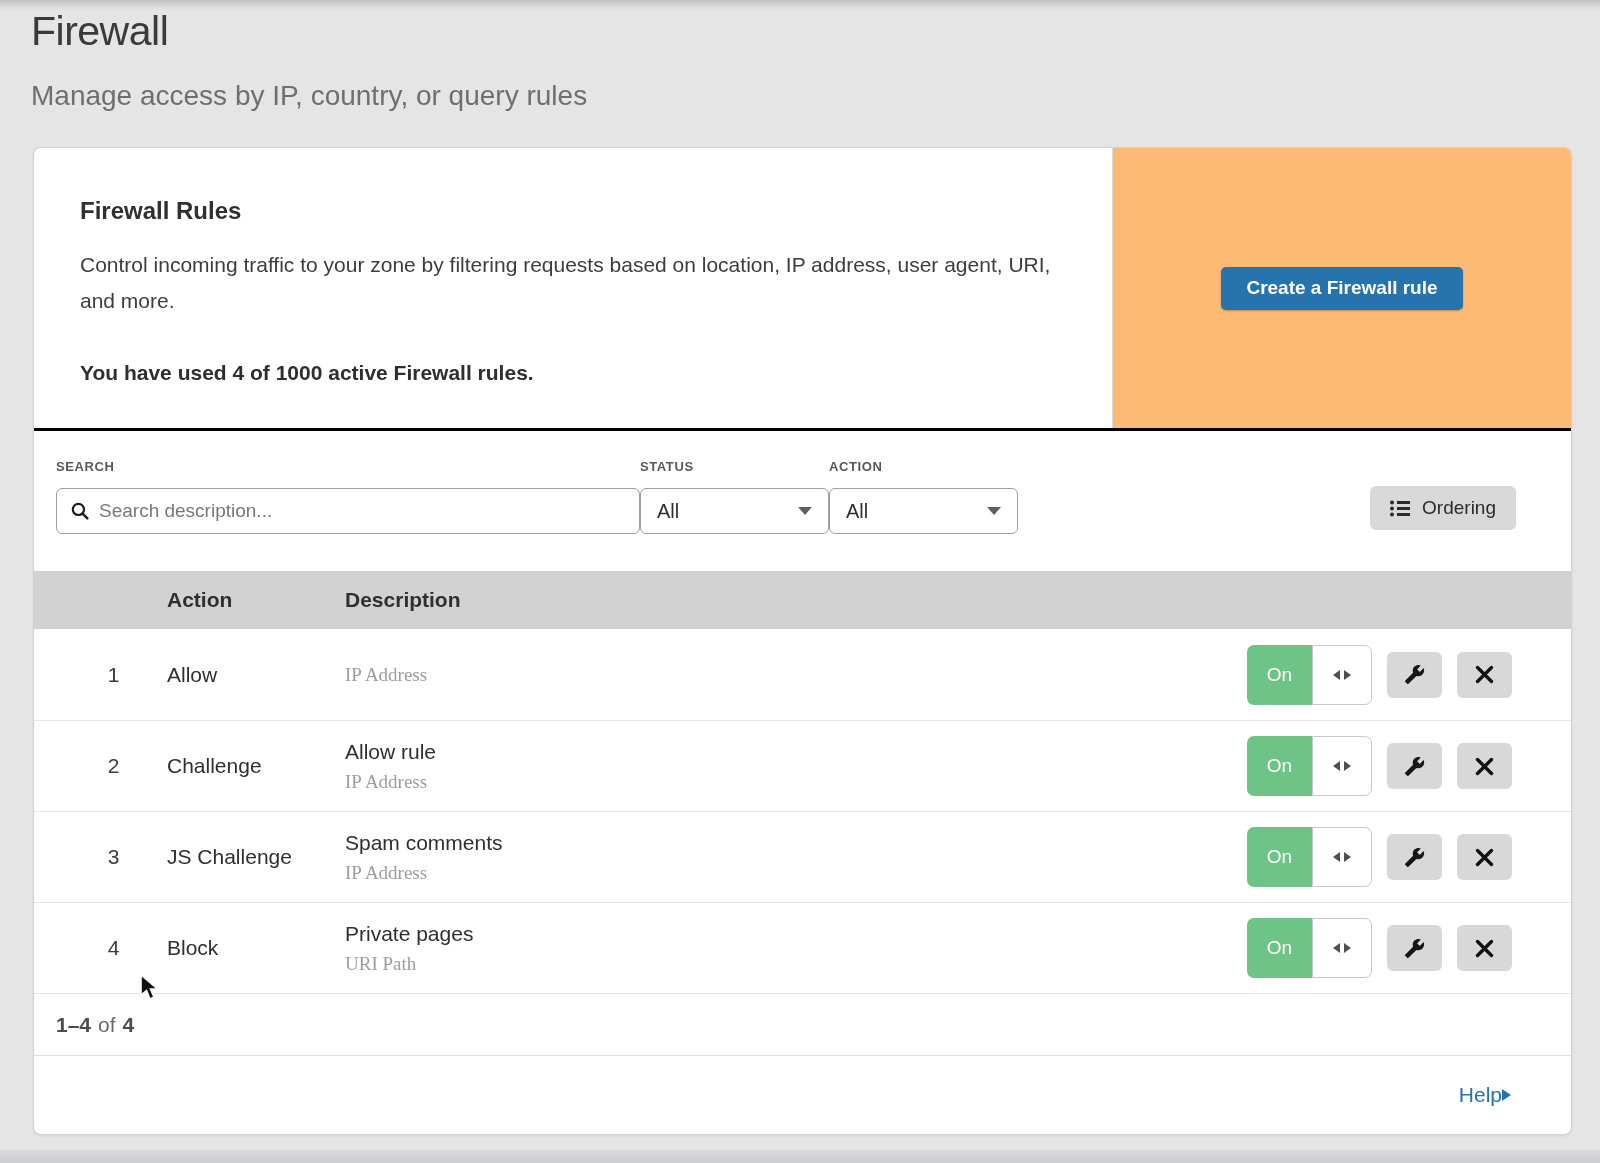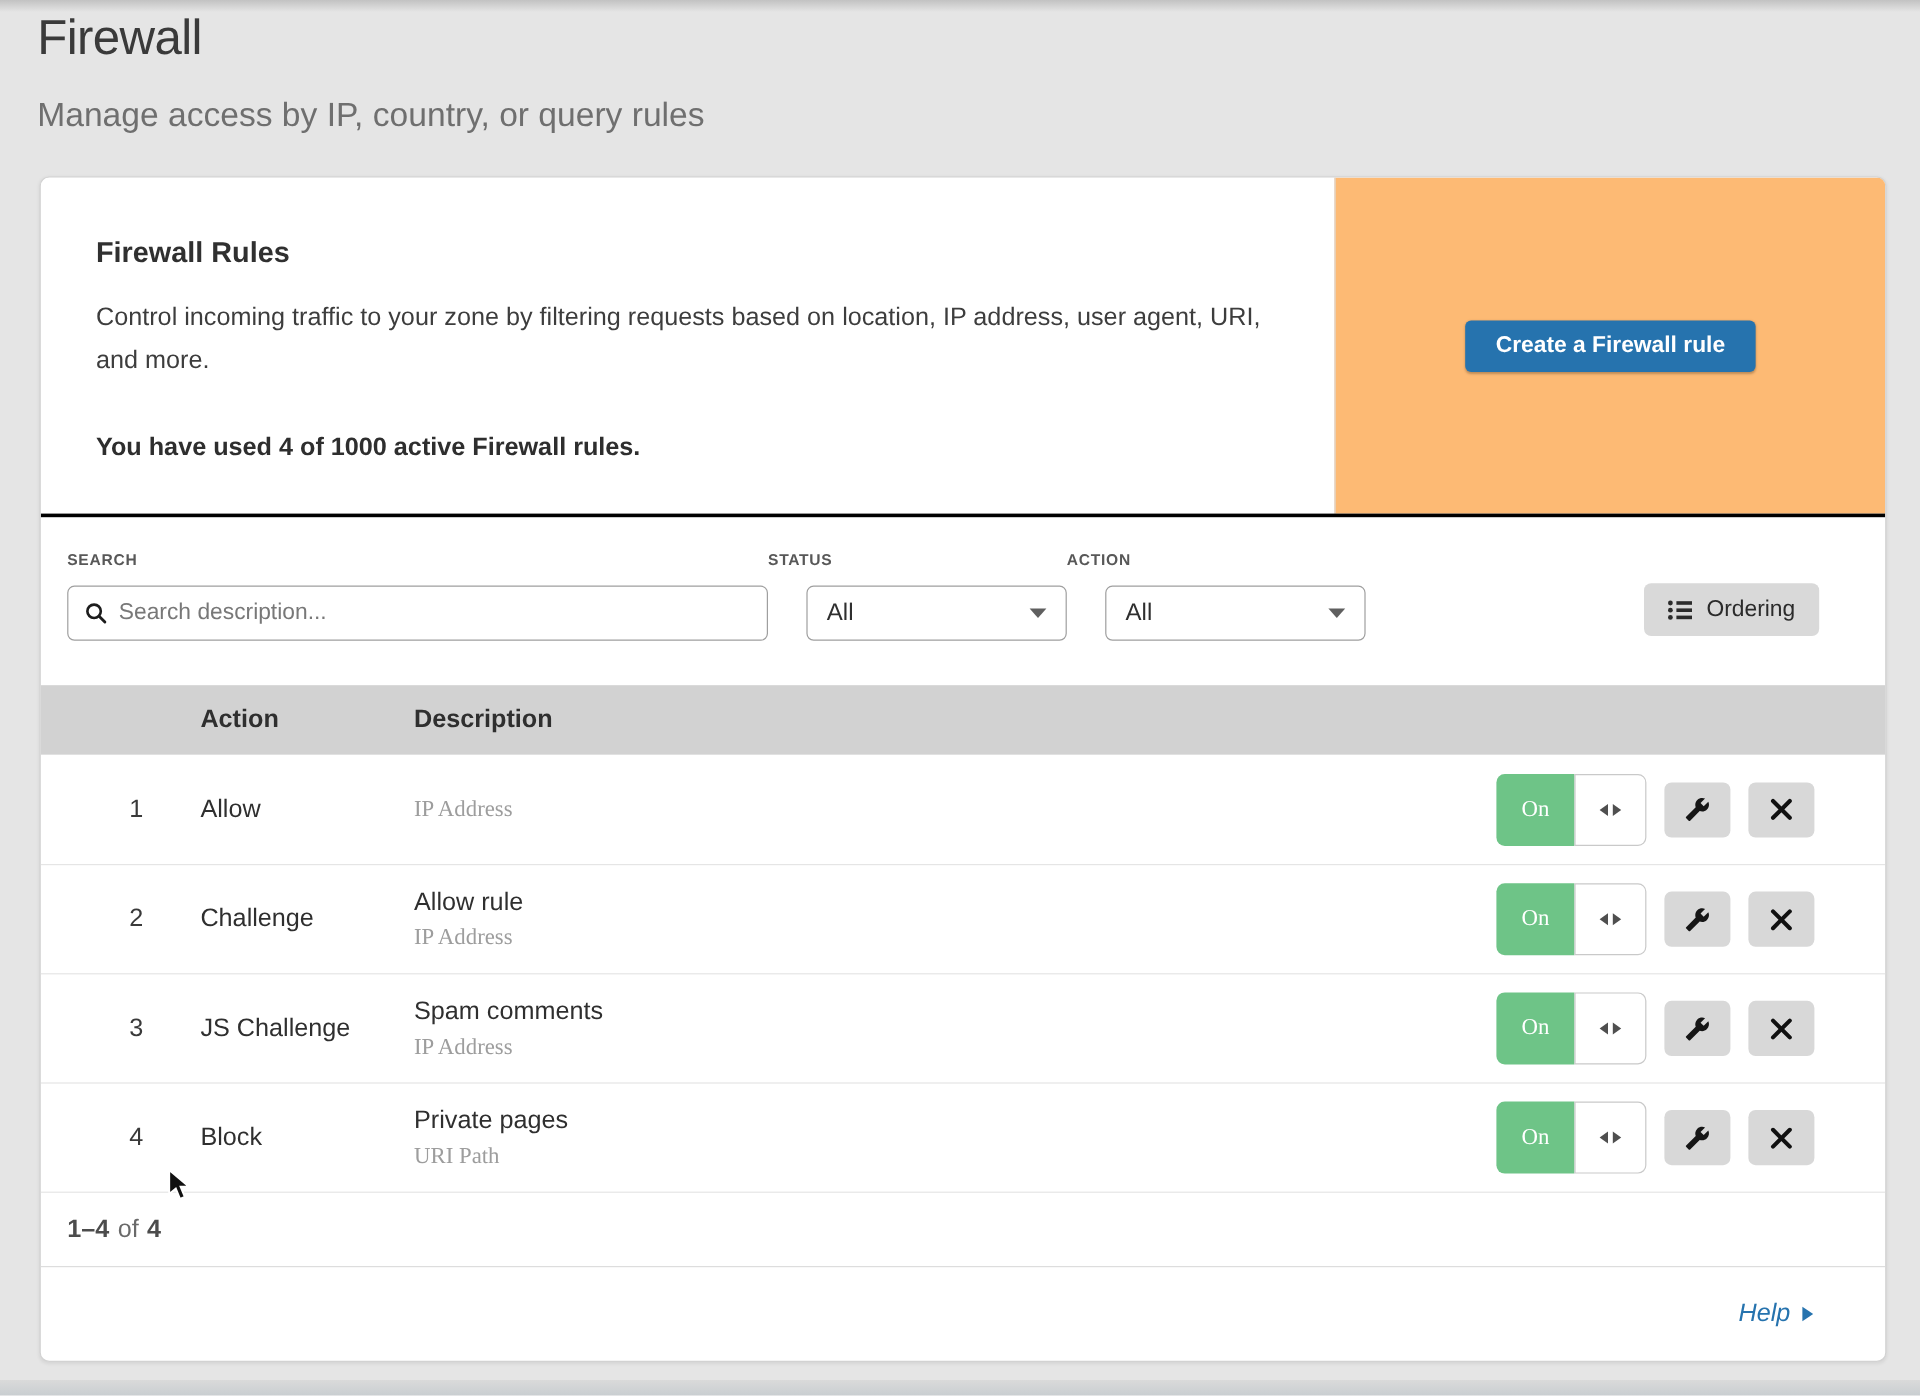--- a/index.html
+++ b/index.html
@@ -37,49 +37,49 @@
     box-shadow:0 1px 2px rgba(0,0,0,0.25);
   }
 
   
   .filters{height:143px;flex-shrink:0;border-top:3px solid #000000;padding:28px 55px 0 22px;display:flex;}
   .filter{display:flex;flex-direction:column;}
   .filter-label{font-size:13px;font-weight:700;color:#585858;letter-spacing:0.6px;margin-bottom:14px;}
   .search-wrap{width:584px;height:46px;border:1px solid #9f9f9f;border-radius:6px;background:#fff;display:flex;align-items:center;padding:0 13px;gap:9px;}
   .search-wrap input{border:none;outline:none;flex:1;font-family:"Liberation Sans",sans-serif;font-size:19px;color:#333;background:transparent;}
   .search-wrap input::placeholder{color:#787878;}
-  .select{width:217px;height:46px;border:1px solid #9f9f9f;border-radius:6px;background:#fff;display:flex;align-items:center;justify-content:space-between;padding:0 16px;font-size:20px;color:#2f2f2f;cursor:pointer;margin-left:32px;}
+  .select{width:189px;height:46px;border:1px solid #9f9f9f;border-radius:6px;background:#fff;display:flex;align-items:center;justify-content:space-between;padding:0 16px;font-size:20px;color:#2f2f2f;cursor:pointer;}
   .caret{width:0;height:0;border-left:7px solid transparent;border-right:7px solid transparent;border-top:8px solid #5f5f5f;}
   .btn-ordering{
     margin-left:auto;margin-top:27px;height:44px;padding:0 20px;background:#d9d9d9;border:none;border-radius:6px;
     font-family:"Liberation Sans",sans-serif;font-size:19px;color:#2b2b2b;display:flex;align-items:center;gap:11px;cursor:pointer;
   }
 
   
   .grid-cols{display:grid;grid-template-columns:133px 178px 1fr 324px;align-items:center;}
   .thead{height:58px;flex-shrink:0;background:#d2d2d2;font-size:21px;font-weight:700;color:#2f2f2f;}
   .trow{height:91px;flex-shrink:0;background:#fff;}
   .trow + .trow{border-top:1px solid #e5e5e5;}
   .col-num{text-align:center;padding-left:26px;font-size:21px;color:#3a3a3a;}
   .col-action{font-size:21px;color:#2f2f2f;}
   .desc-title{font-size:21px;color:#2f2f2f;margin-bottom:7px;}
   .desc-sub{font-size:19px;color:#9d9d9d;font-family:Liberation Serif, serif;}
   .col-controls{display:flex;align-items:center;gap:15px;}
-  .toggle{display:flex;height:60px;cursor:pointer;font-family:Liberation Serif, serif;}
+  .toggle{display:flex;height:60px;cursor:pointer;}
   .toggle-on{width:65px;background:#6ec487;color:#fff;font-size:19px;display:flex;align-items:center;justify-content:center;border-radius:7px 0 0 7px;}
   .toggle-handle{width:60px;background:#fff;border:1px solid #c9c9c9;border-radius:0 7px 7px 0;display:flex;align-items:center;justify-content:center;gap:4px;}
   .arr-l{width:0;height:0;border-top:5px solid transparent;border-bottom:5px solid transparent;border-right:7px solid #4f4f4f;}
   .arr-r{width:0;height:0;border-top:5px solid transparent;border-bottom:5px solid transparent;border-left:7px solid #4f4f4f;}
   .icon-btn{width:55px;height:46px;background:#d8d8d8;border:none;border-radius:6px;display:flex;align-items:center;justify-content:center;cursor:pointer;}
 
   
   .pagination{height:62px;flex-shrink:0;border-top:1px solid #e5e5e5;display:flex;align-items:center;gap:7px;padding-left:22px;font-size:21px;color:#6a6a6a;}
   .pagination .bold{font-weight:700;color:#4c4c4c;}
   .card-footer{flex:1;border-top:1px solid #dddddd;display:flex;align-items:center;justify-content:flex-end;padding-right:60px;}
-  .help-link{display:flex;align-items:center;gap:10px;color:#2673ae;font-size:21px;cursor:pointer;text-decoration:none;font-style:italic;}
+  .help-link{display:flex;align-items:center;color:#2673ae;font-size:21px;cursor:pointer;text-decoration:none;}
   .help-arrow{width:0;height:0;border-top:6px solid transparent;border-bottom:6px solid transparent;border-left:9px solid #2673ae;}
 
   .mouse-cursor{position:absolute;left:139px;top:974px;z-index:10;pointer-events:none;}
 </style>
 </head>
 <body>
 
 <div class="window-edge-top"></div>
 
 <h1 class="page-title">Firewall</h1>

